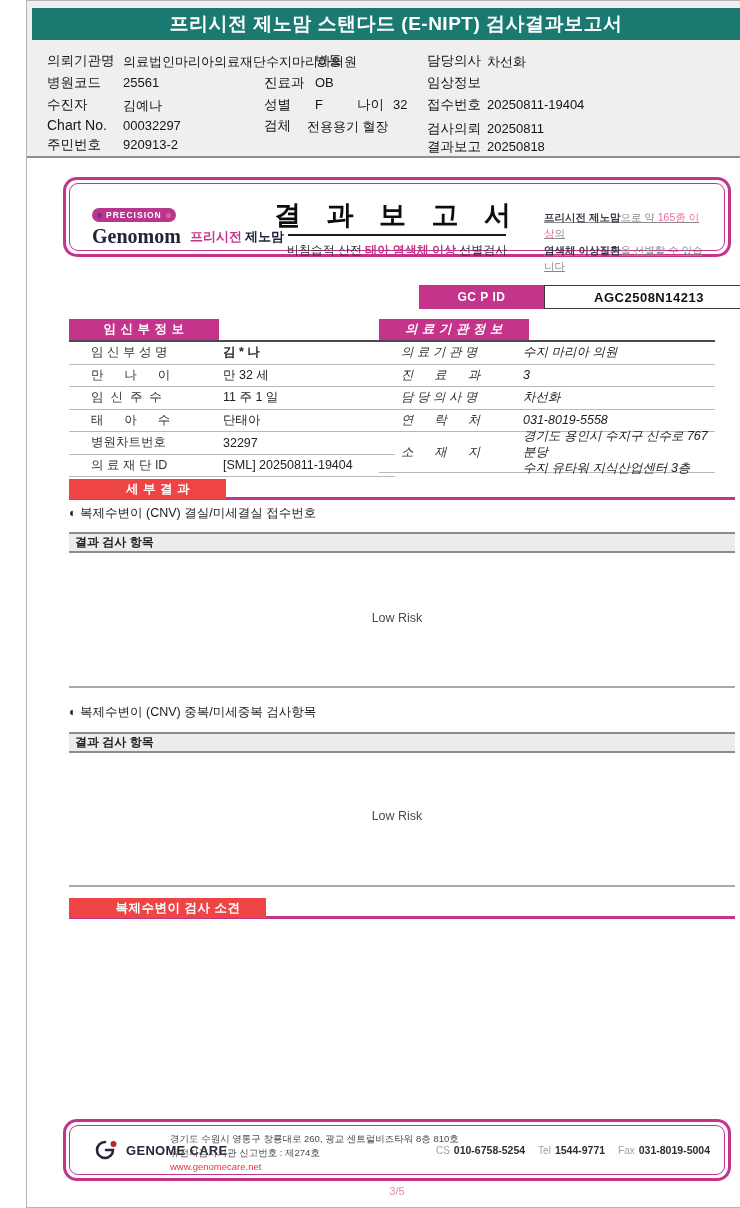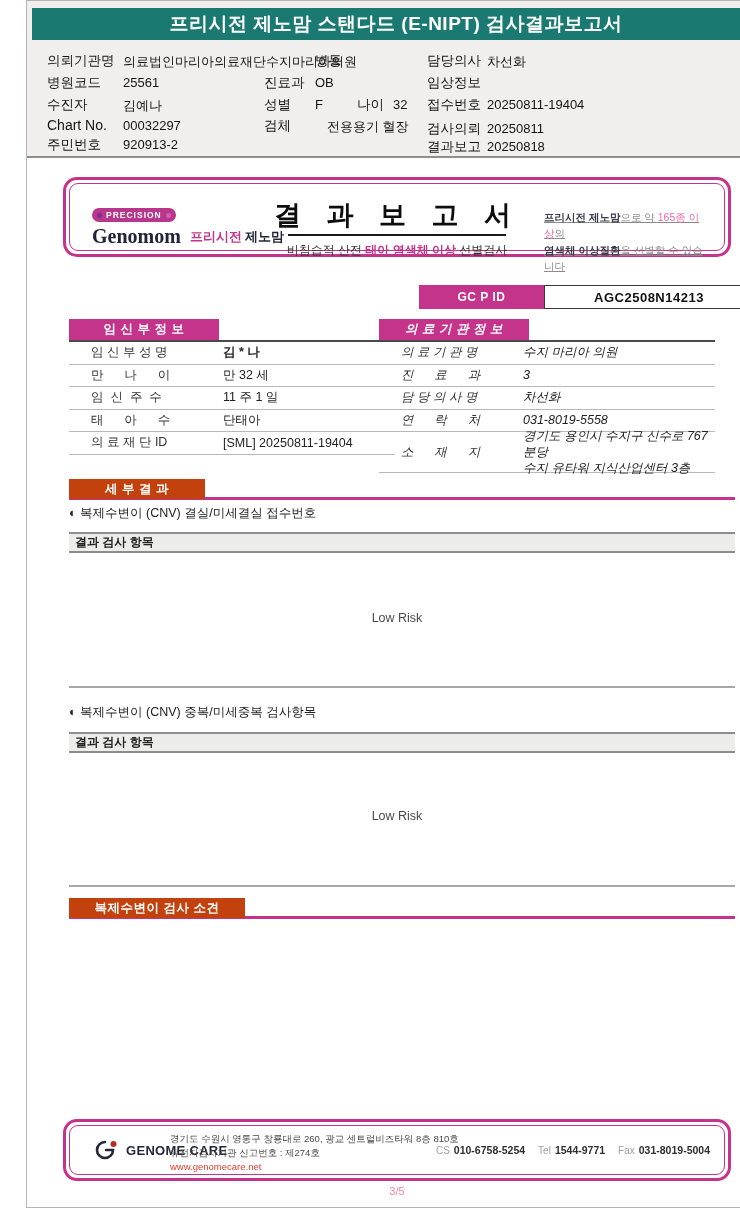--- a/index.html
+++ b/index.html
@@ -48,22 +48,22 @@
          display:flex;align-items:center;justify-content:center;letter-spacing:0.5px;}
   .tbody{border-top:2px solid #4a4a4a;}
   .trow{display:flex;border-bottom:1px solid #b8b8b8;height:22.5px;align-items:center;box-sizing:border-box;}
   .trow.tall{height:41px;}
   .tl{width:150px;padding-left:22px;box-sizing:border-box;font-size:12.5px;color:#333;white-space:pre;flex-shrink:0;}
   .tbl.right .tl{width:140px;}
   .tv{font-size:12.5px;color:#222;padding-left:4px;}
   .tv.b{font-weight:bold;}
   .tv .vline{display:block;line-height:1.3;}
   
-  .secbox{position:absolute;background:#c2410c;color:#fff;font-weight:bold;font-size:12.5px;
-          display:flex;align-items:center;justify-content:center;height:20px;letter-spacing:0.5px;z-index:2;}
+  .secbox{position:absolute;background:#ef4444;color:#fff;font-weight:bold;font-size:12.5px;
+          display:flex;align-items:center;justify-content:center;height:20px;letter-spacing:0.5px;z-index:2;padding-left:21px;}
   .secline{position:absolute;left:42px;width:666px;height:2.5px;background:#c4348b;}
   .cnv{position:absolute;left:42px;font-size:12.5px;color:#222;}
   .colbar{position:absolute;left:42px;width:666px;height:21px;background:#ececea;
           border-top:2px solid #8c8c8c;border-bottom:2px solid #8c8c8c;box-sizing:border-box;
           font-size:12px;font-weight:bold;color:#222;display:flex;align-items:center;padding-left:6px;}
   .lowrisk{position:absolute;left:0;width:740px;text-align:center;font-size:12.5px;color:#4a4a4a;}
   .sepline{position:absolute;left:42px;width:666px;height:2px;background:#a8a8a8;}
   
   .fbox{left:36px;top:1118px;width:668px;height:62px;}
   .flogo{position:absolute;left:22px;top:50%;transform:translateY(-50%);display:flex;align-items:center;gap:6px;}
@@ -102,21 +102,21 @@
     <span class="hf hl" style="left:237px;top:95px">성별</span>
     <span class="hf" style="left:288px;top:96px">F</span>
     <span class="hf hl" style="left:330px;top:95px">나이</span>
     <span class="hf" style="left:366px;top:96px">32</span>
     <span class="hf hl" style="left:400px;top:95px">접수번호</span>
     <span class="hf" style="left:460px;top:96px">20250811-19404</span>
 
     <span class="hf hl" style="left:20px;top:116px;font-size:14px">Chart No.</span>
     <span class="hf" style="left:96px;top:117px">00032297</span>
     <span class="hf hl" style="left:237px;top:116px">검체</span>
-    <span class="hf" style="left:300px;top:117px">전용용기 혈장</span>
+    <span class="hf" style="left:280px;top:117px">전용용기 혈장</span>
     <span class="hf hl" style="left:400px;top:119px">검사의뢰</span>
     <span class="hf" style="left:460px;top:120px">20250811</span>
 
     <span class="hf hl" style="left:20px;top:135px">주민번호</span>
     <span class="hf" style="left:96px;top:136px">920913-2</span>
     <span class="hf hl" style="left:400px;top:137px">결과보고</span>
     <span class="hf" style="left:460px;top:138px">20250818</span>
   </div>
 
   <div class="dblbox bbox">
@@ -159,20 +159,24 @@
           <div class="tl">만      나      이</div>
           <div class="tv">만 32 세</div>
         </div>
       <div class="trow">
           <div class="tl">임  신  주  수</div>
           <div class="tv">11 주 1 일</div>
         </div>
       <div class="trow">
           <div class="tl">태      아      수</div>
           <div class="tv">단태아</div>
+        </div>
+      <div class="trow">
+          <div class="tl">병원차트번호</div>
+          <div class="tv">32297</div>
         </div>
       <div class="trow">
           <div class="tl">의 료 재 단 ID</div>
           <div class="tv">[SML] 20250811-19404</div>
         </div>
     </div>
   </div>
 
   <div class="tbl right">
     <div class="thead">의 료 기 관 정 보</div>

